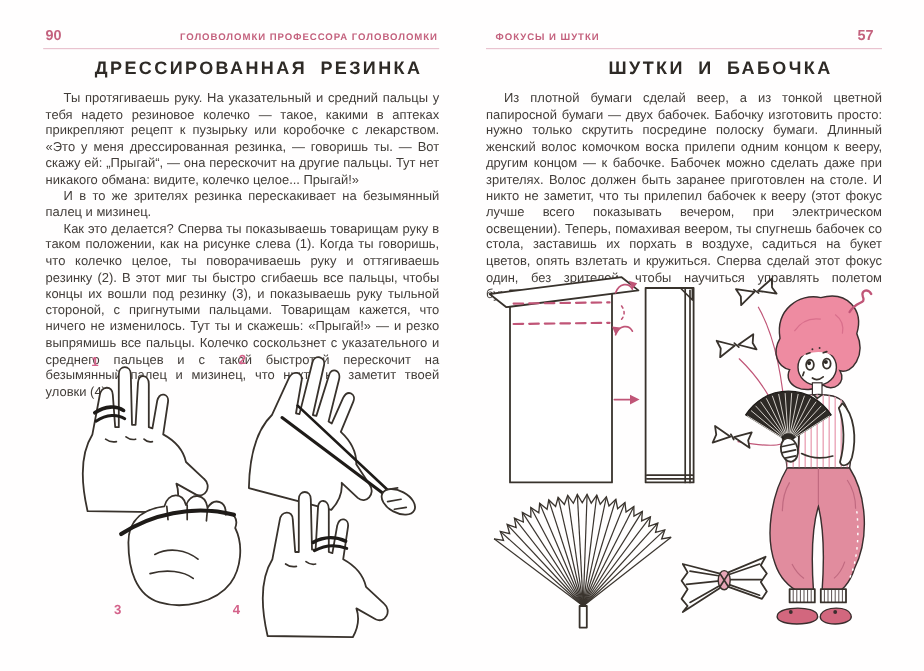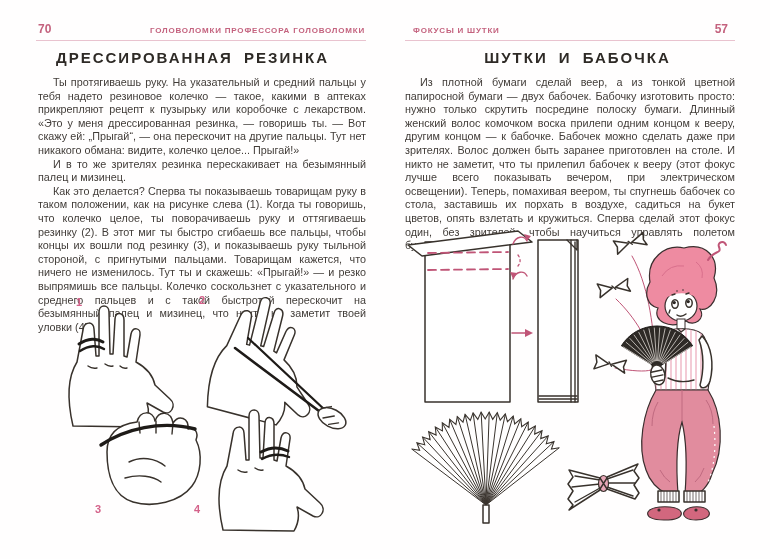--- a/index.html
+++ b/index.html
@@ -8,21 +8,21 @@
   .page{position:absolute;top:0;height:559px;width:385px;}
   #page-left{left:0;}
   #page-right{left:385px;}
 
   .pagenum{position:absolute;top:22px;font-size:12px;font-weight:bold;color:#c4627e;}
   .running{position:absolute;top:26px;font-size:8px;font-weight:bold;letter-spacing:0.8px;
            color:#c4627e;text-transform:uppercase;}
   .rule{position:absolute;top:40px;height:0;border-top:1px solid #e9c3cf;}
 
   .title{position:absolute;top:49px;left:0;width:100%;text-align:center;
-         font-size:15px;font-weight:bold;color:#2e2a26;letter-spacing:2px;word-spacing:5px;}
+         font-size:15px;font-weight:bold;color:#2e2a26;letter-spacing:2px;word-spacing:5px;padding-left:23px;}
 
   .bodytext{position:absolute;font-size:10.8px;line-height:13.6px;text-align:justify;
             color:#413c38;}
   .bodytext p{margin:0;text-indent:15px;}
 
   .figlabel{position:absolute;font-size:11px;font-weight:bold;color:#d4628a;}
 
   svg{position:absolute;overflow:visible;}
   .ln{fill:none;stroke:#38322c;stroke-width:1.4;stroke-linecap:round;stroke-linejoin:round;}
   .wh{fill:#ffffff;stroke:#38322c;stroke-width:1.5;stroke-linejoin:round;}
@@ -33,21 +33,21 @@
              font-weight:bold;line-height:1;}
   #watermark .wm1{font-size:15px;margin-right:33px;}
   #watermark .wm2{font-size:29px;letter-spacing:2px;margin-top:2px;}
 </style>
 </head>
 <body>
 
 <div id="spread">
 
   <div class="page" id="page-left">
-    <span class="pagenum" style="left:38px;">70</span>
+    <span class="pagenum" style="left:38px;">90</span>
     <span class="running" style="right:20px;margin-left:24px;">ГОЛОВОЛОМКИ ПРОФЕССОРА ГОЛОВОЛОМКИ</span>
     <div class="rule" style="left:36px;width:330px;"></div>
 
     <div class="title">ДРЕССИРОВАННАЯ РЕЗИНКА</div>
 
     <div class="bodytext" style="left:38px;top:76px;width:328px;">
       <p>Ты протягиваешь руку. На указательный и средний пальцы у тебя надето резиновое колечко — такое, какими в аптеках прикрепляют рецепт к пузырьку или коробочке с лекарством. «Это у меня дрессированная резинка, — говоришь ты. — Вот скажу ей: „Прыгай“, — она перескочит на другие пальцы. Тут нет никакого обмана: видите, колечко целое... Прыгай!»</p>
       <p>И в то же зрителях резинка перескакивает на безымянный палец и мизинец.</p>
       <p>Как это делается? Сперва ты показываешь товарищам руку в таком положении, как на рисунке слева (1). Когда ты говоришь, что колечко целое, ты поворачиваешь руку и оттягиваешь резинку (2). В этот миг ты быстро сгибаешь все пальцы, чтобы концы их вошли под резинку (3), и показываешь руку тыльной стороной, с пригнутыми пальцами. Товарищам кажется, что ничего не изменилось. Тут ты и скажешь: «Прыгай!» — и резко выпрямишь все пальцы. Колечко соскользнет с указательного и среднего пальцев и с такой быстротой перескочит на безымянный палец и мизинец, что никто не заметит твоей уловки (4).</p>
     </div>

